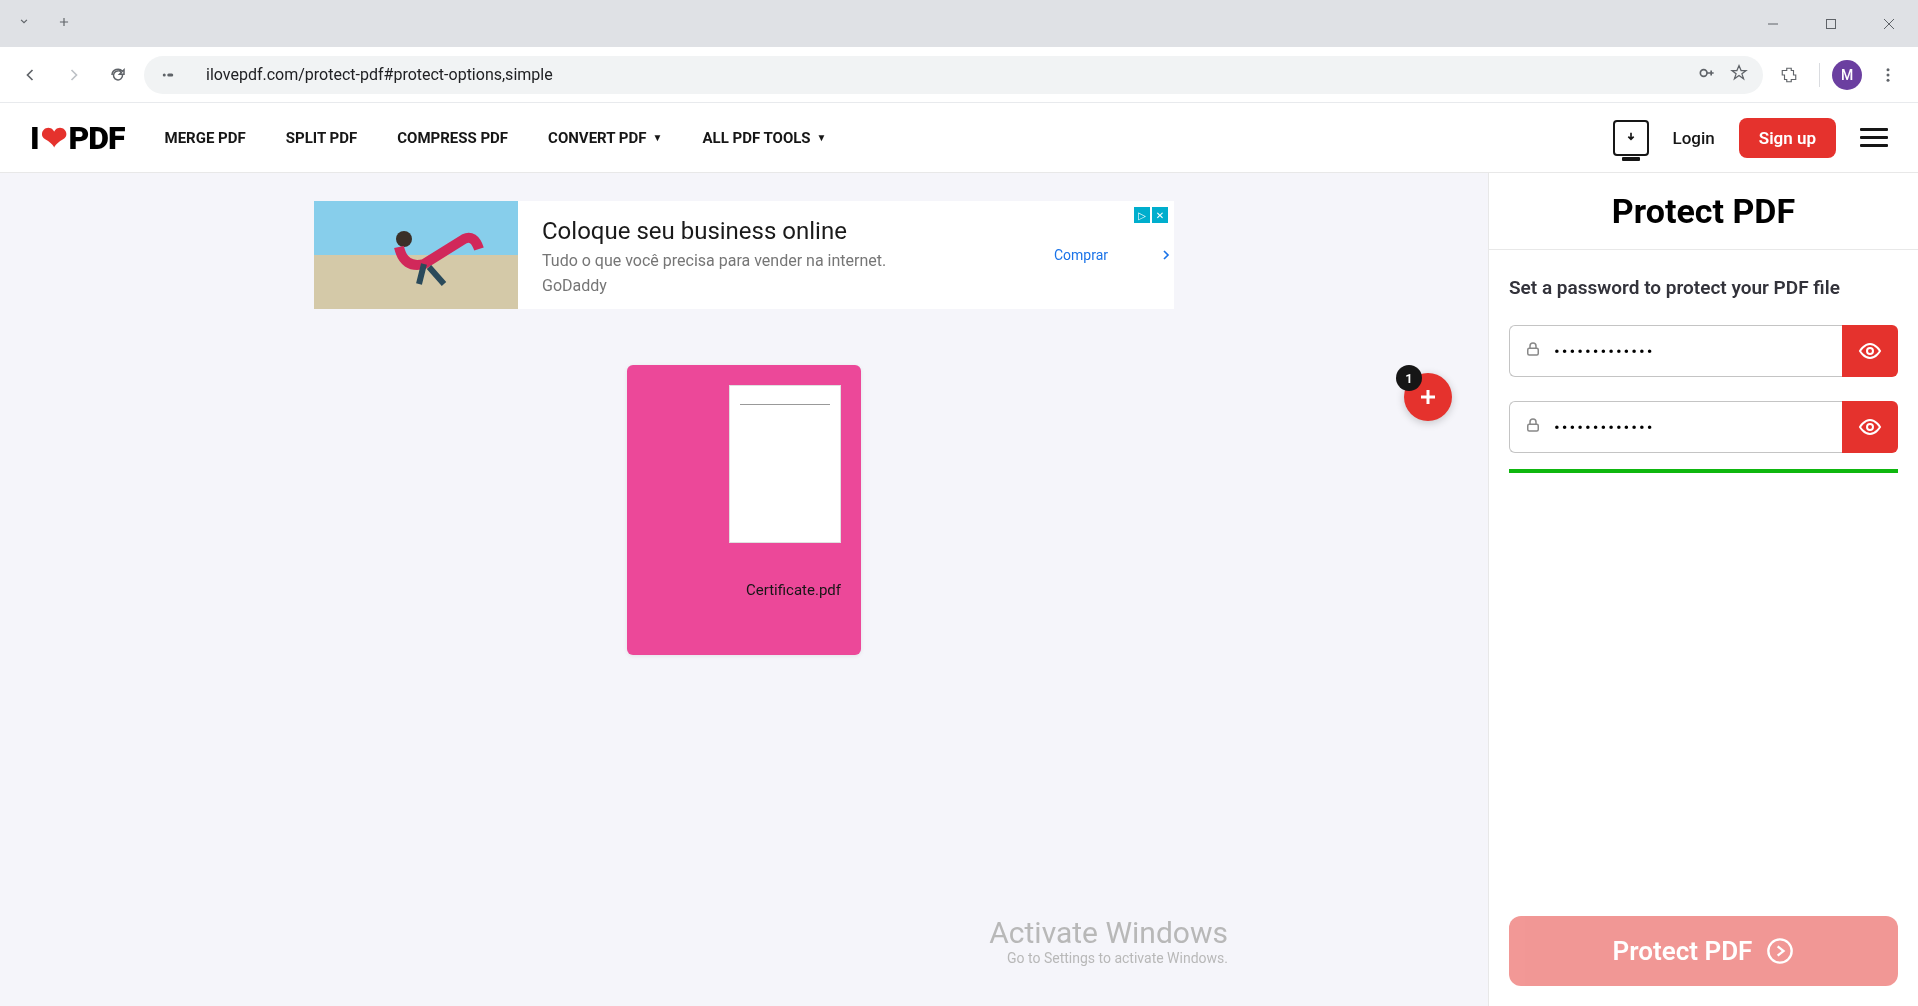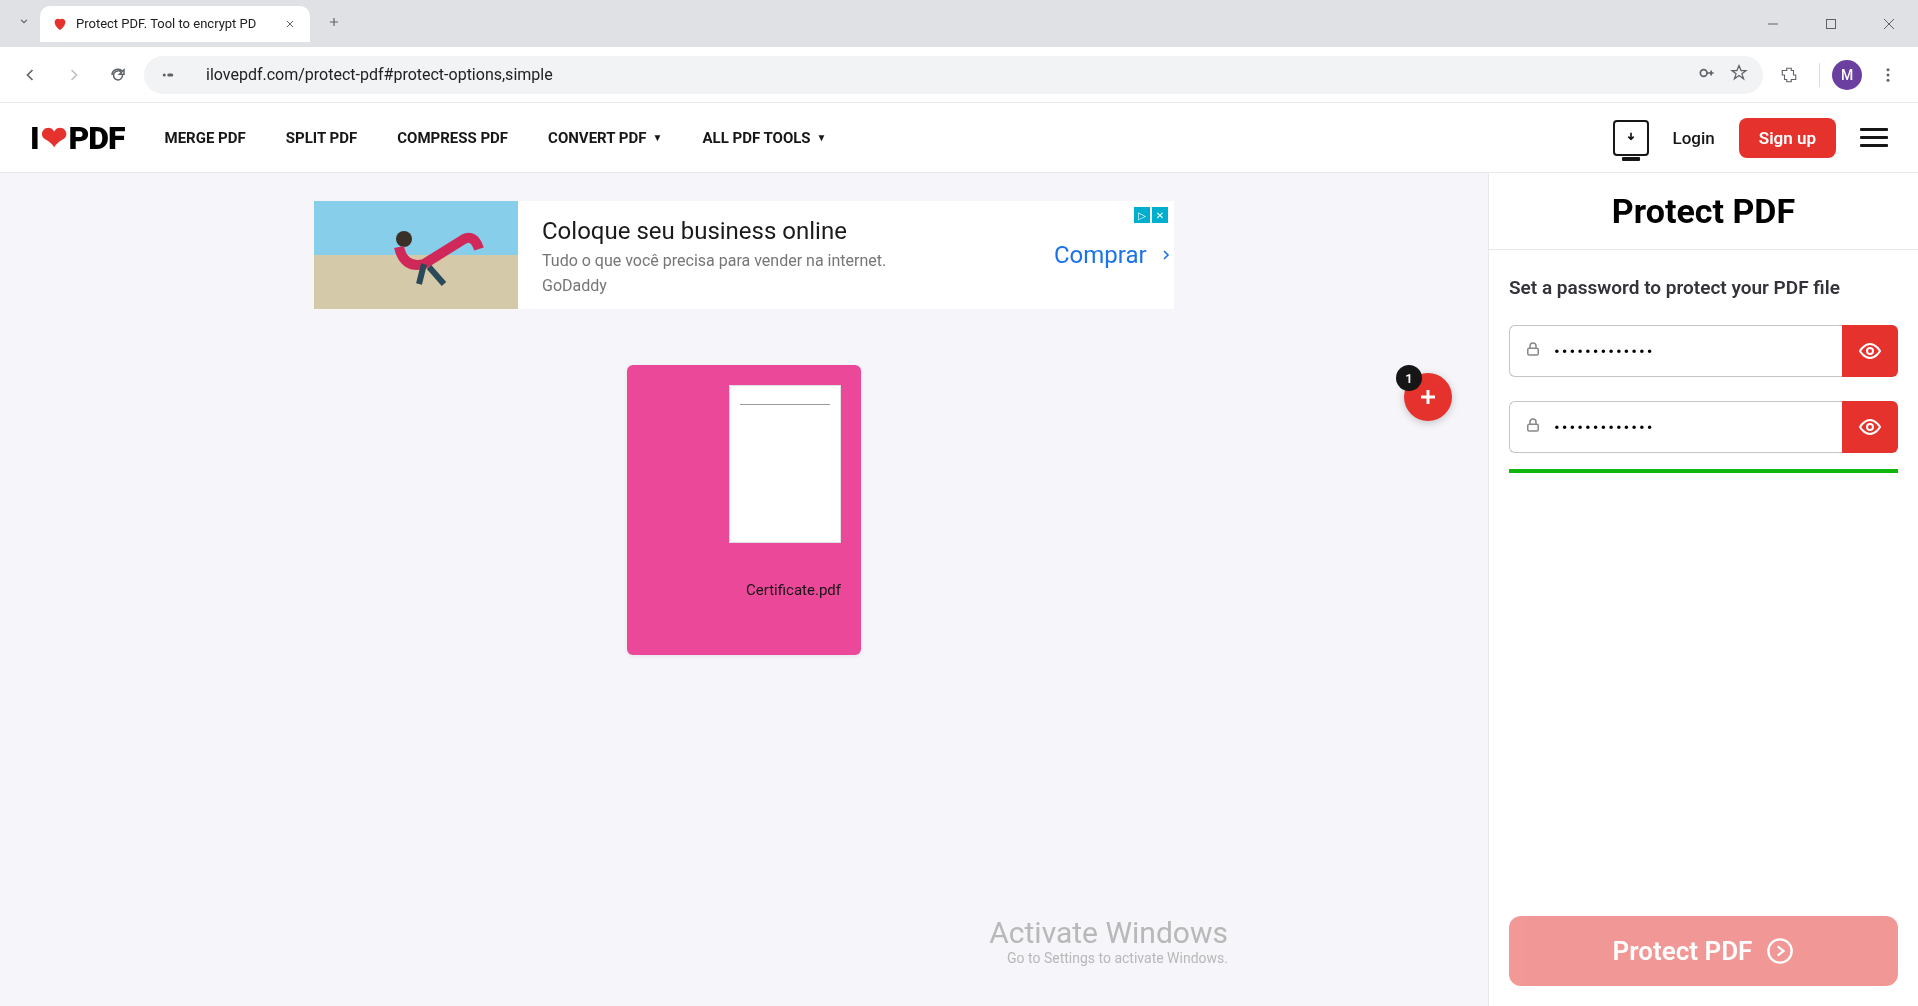--- a/index.html
+++ b/index.html
@@ -47,21 +47,21 @@
 
 .main { display: flex; height: calc(1006px - 47px - 56px - 70px); }
 .workspace { flex: 1; background: #f5f5fa; position: relative; padding: 28px 0; display: flex; flex-direction: column; align-items: center; }
 .ad-banner { width: 860px; height: 108px; background: #fff; display: flex; position: relative; margin-bottom: 56px; }
 .ad-img { width: 204px; background: linear-gradient(to bottom, #87ceeb 0%, #87ceeb 50%, #d4c9a8 50%, #d4c9a8 100%); position: relative; overflow: hidden; }
 .ad-person { position: absolute; top: 18px; left: 60px; width: 120px; height: 70px; }
 .ad-text { flex: 1; padding: 16px 24px; }
 .ad-headline { font-size: 24px; color: #1a1a1a; margin-bottom: 6px; }
 .ad-sub { font-size: 16px; color: #767676; margin-bottom: 6px; }
 .ad-brand { font-size: 16px; color: #767676; }
-.ad-cta { width: 120px; display: flex; align-items: center; justify-content: space-between; color: #1a73e8; font-size: 24px; cursor: pointer; }
+.ad-cta { width: 120px; display: flex; align-items: center; justify-content: space-between; color: #1a73e8; font-size: 14px; cursor: pointer; }
 .ad-badges { position: absolute; top: 6px; right: 6px; display: flex; gap: 2px; }
 .ad-badge { width: 16px; height: 16px; background: #00aecd; color: #fff; font-size: 10px; display: flex; align-items: center; justify-content: center; cursor: pointer; }
 
 .file-card { width: 234px; height: 290px; background: #ec4899; border-radius: 6px; box-shadow: 0 1px 4px rgba(0,0,0,0.08); padding: 20px; display: flex; flex-direction: column; align-items: flex-end; gap: 18px; }
 .file-preview { width: 112px; height: 158px; background: #fff; border: 1px solid #e0e0e0; padding: 18px 10px; }
 .file-preview-line { height: 1px; background: #999; margin-bottom: 2px; }
 .file-name { font-size: 15px; color: #161616; margin-top: 20px; }
 
 .add-btn { position: absolute; top: 200px; right: 36px; width: 48px; height: 48px; border-radius: 50%; background: #e5322d; display: flex; align-items: center; justify-content: center; cursor: pointer; box-shadow: 0 2px 8px rgba(0,0,0,0.2); }
 .add-badge { position: absolute; top: -8px; left: -8px; width: 26px; height: 26px; border-radius: 50%; background: #161616; color: #fff; font-size: 13px; font-weight: 600; display: flex; align-items: center; justify-content: center; }
@@ -85,33 +85,20 @@
 </style>
 </head>
 <body>
 
 <div class="chrome-top">
   <div class="tab-strip">
     <div class="tab-dropdown">
       <svg width="14" height="14" viewBox="0 0 24 24">
           <path d="M7 10l5 5 5-5" stroke="#5f6368" stroke-width="2" fill="none"></path>
         </svg>
-    </div>
-    <div class="tab">
-      <span class="tab-favicon">
-        <svg width="16" height="16" viewBox="0 0 24 24">
-            <path fill="#e5322d" d="M12 21s-8-5-8-12a5 5 0 0 1 8-4 5 5 0 0 1 8 4c0 7-8 12-8 12z"></path>
-          </svg>
-      </span>
-      <span class="tab-title">Protect PDF. Tool to encrypt PD</span>
-      <span class="tab-close">
-        <svg width="12" height="12" viewBox="0 0 24 24">
-            <path d="M6 6l12 12M18 6L6 18" stroke="#5f6368" stroke-width="2"></path>
-          </svg>
-      </span>
     </div>
     <div class="new-tab">
       <svg width="14" height="14" viewBox="0 0 24 24">
           <path d="M12 5v14M5 12h14" stroke="#5f6368" stroke-width="2"></path>
         </svg>
     </div>
   </div>
   <div class="window-controls">
     <div class="win-btn">
         <svg width="12" height="12" viewBox="0 0 12 12">

